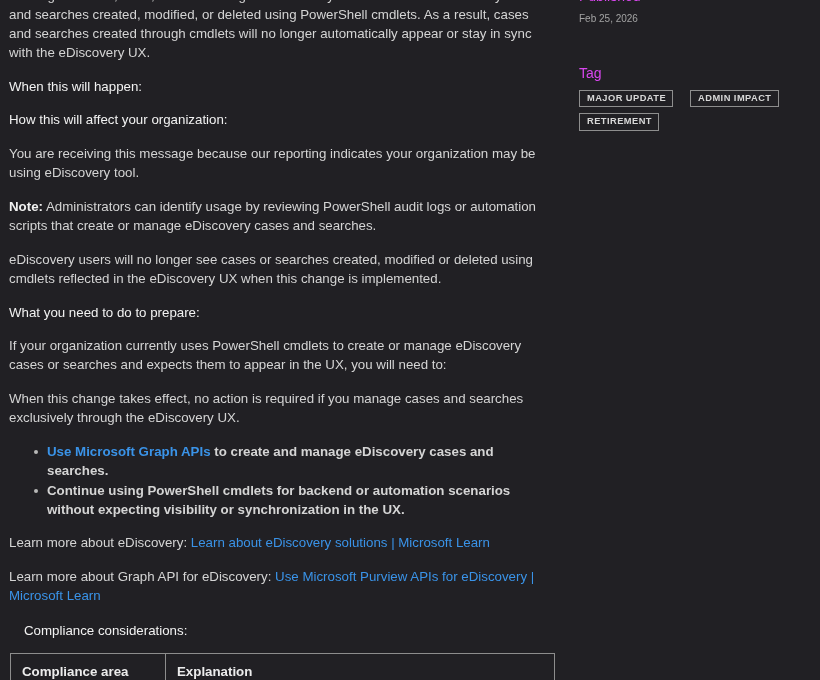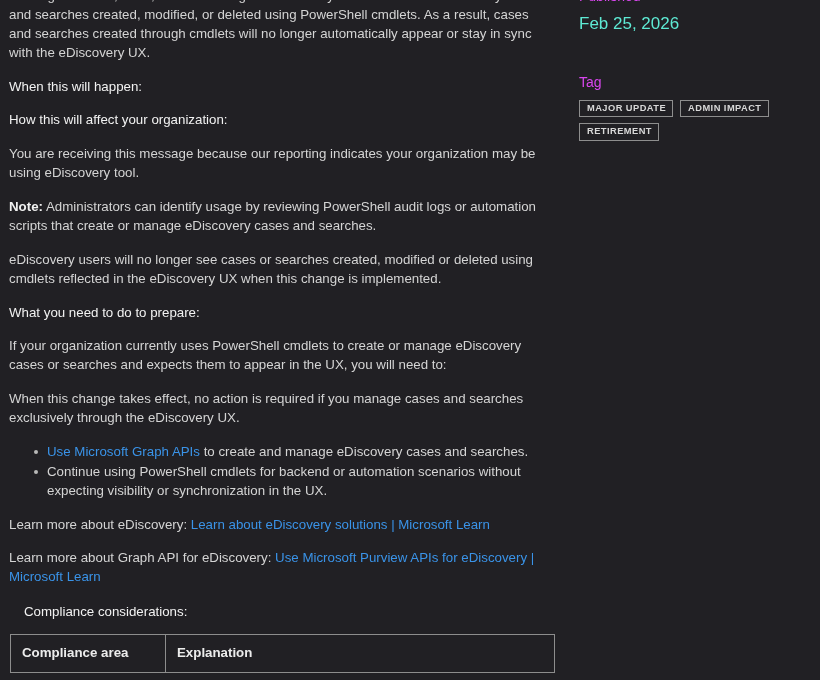--- a/index.html
+++ b/index.html
@@ -43,20 +43,21 @@
   }
   .inline-bold { font-weight: bold; color: #f0f0f0; }
   a.link {
     color: #3a93e8;
     text-decoration: none;
   }
   ul.bullets {
     margin: 0 0 15px 0;
     padding-left: 38px;
     list-style: none;
+    font-weight: bold;
   }
   ul.bullets li {
     position: relative;
     line-height: 1.42;
     margin-bottom: 1px;
     color: #d4d4d4;
   }
   ul.bullets li::before {
     content: "";
     position: absolute;
@@ -96,30 +97,30 @@
     padding: 0 16px 0 9px;
     margin-top: -13px;
   }
   .meta-label {
     color: #d946ef;
     font-size: 14px;
     margin: 0 0 5px 0;
     line-height: 1.4;
   }
   .meta-value {
-    color: #5eead4;
-    font-size: 17px;
+    color: #a3a3a3;
+    font-size: 10px;
     margin: 0 0 0 0;
     line-height: 1.4;
   }
   .meta-block-tag { margin-top: 38px; }
   .tag-list {
     display: flex;
     flex-wrap: wrap;
-    gap: 6px 7px;
+    gap: 6px 17px;
     max-width: 200px;
     margin-top: 7px;
   }
   .tag {
     border: 1px solid #8e8e8e;
     color: #d8d8d8;
     font-size: 9.3px;
     font-weight: bold;
     letter-spacing: 0.45px;
     padding: 3px 6px 3px 7px;

